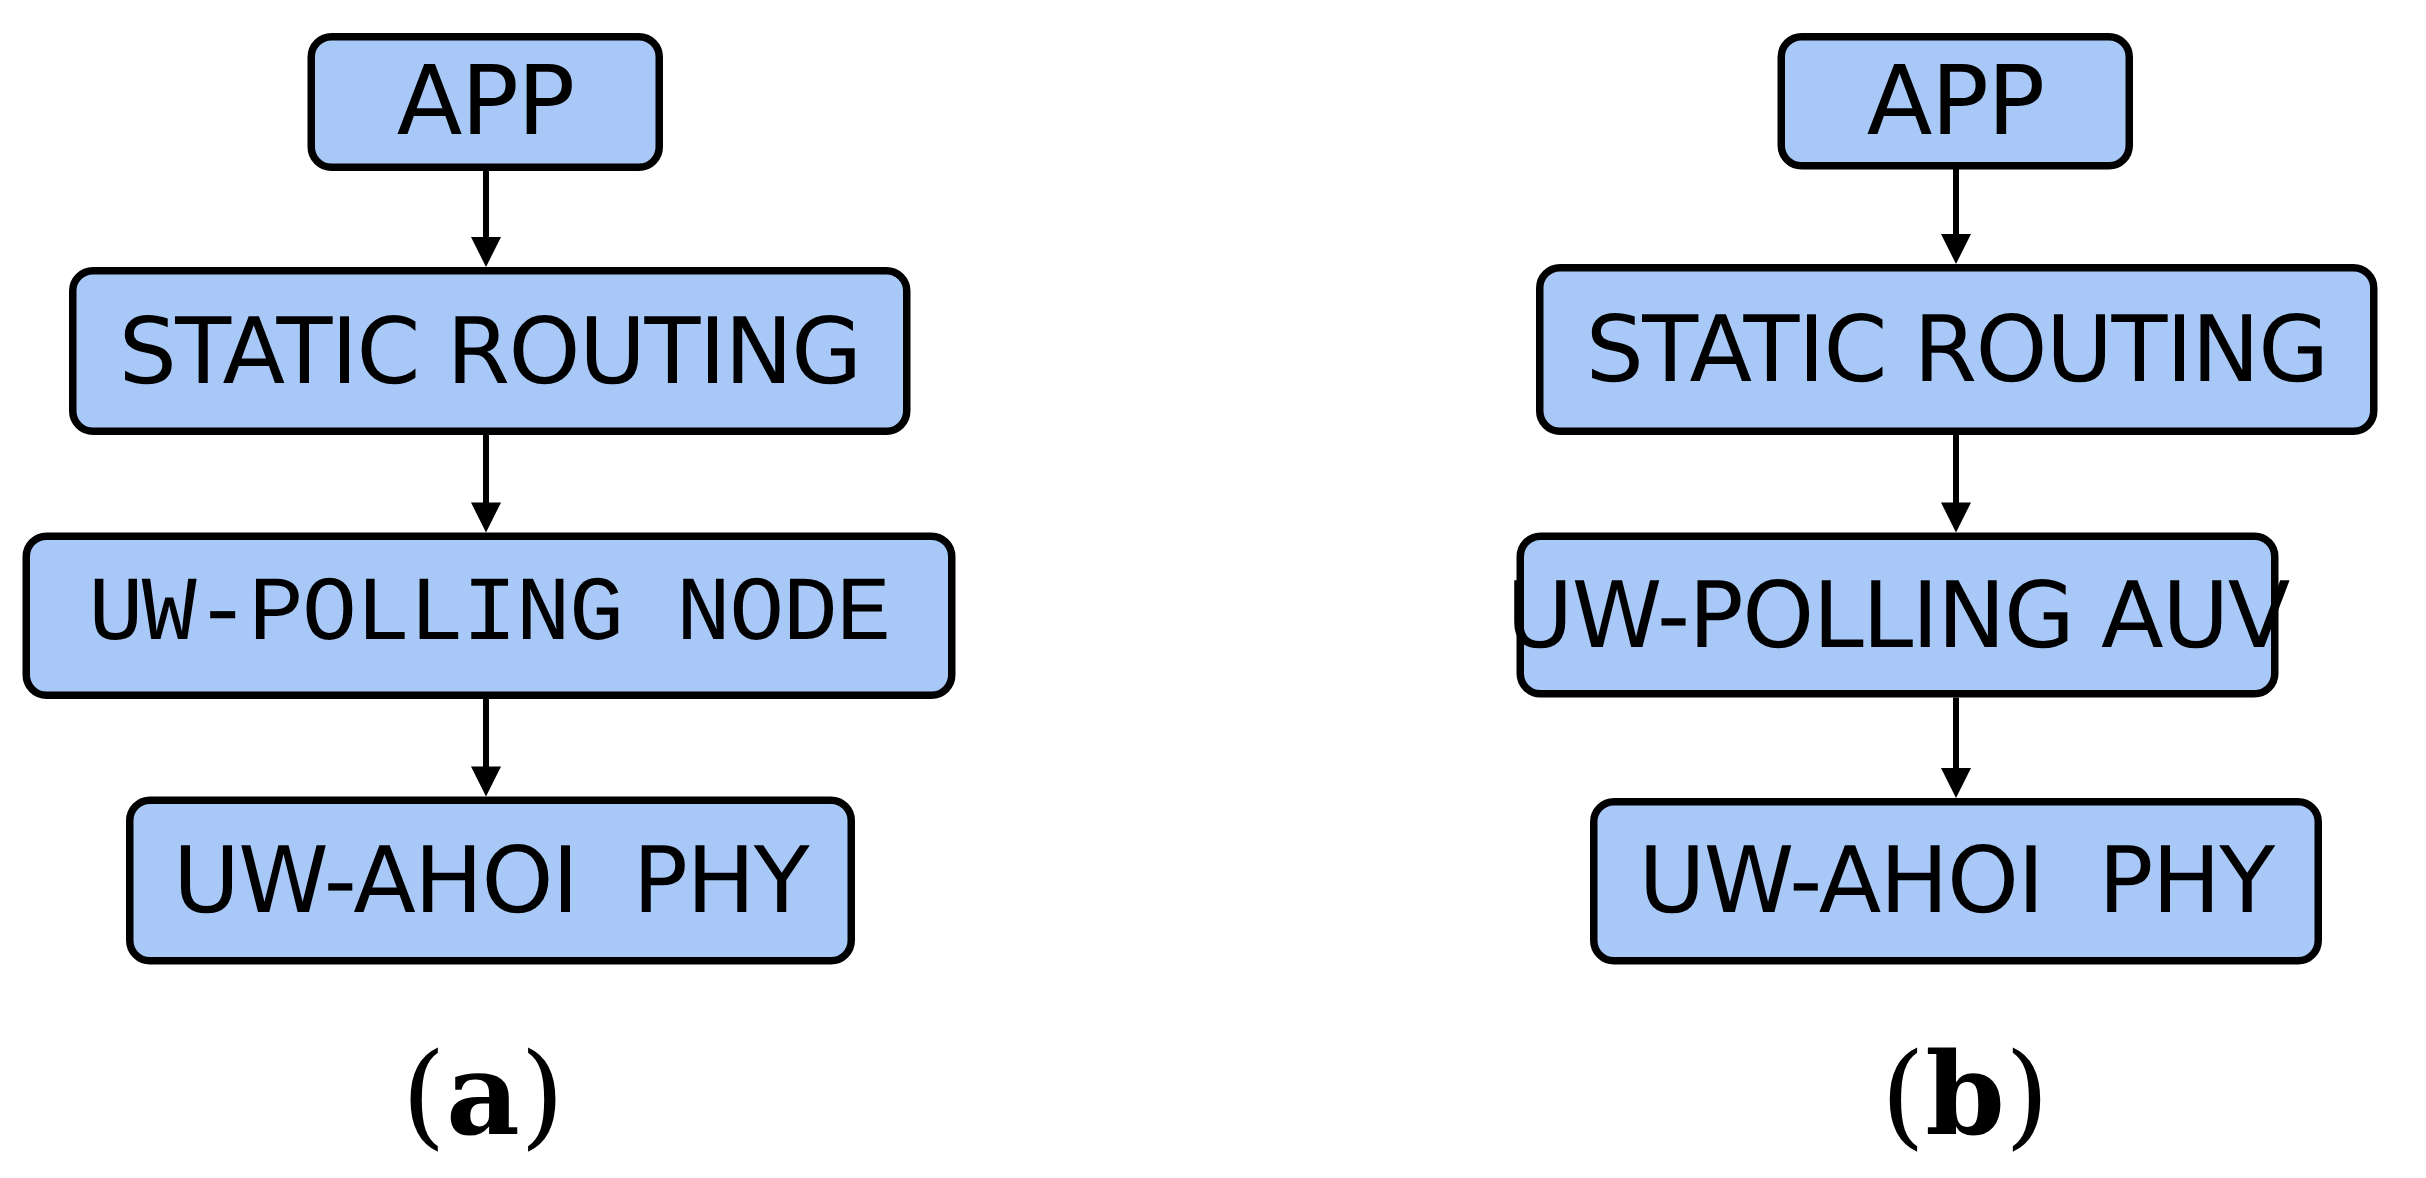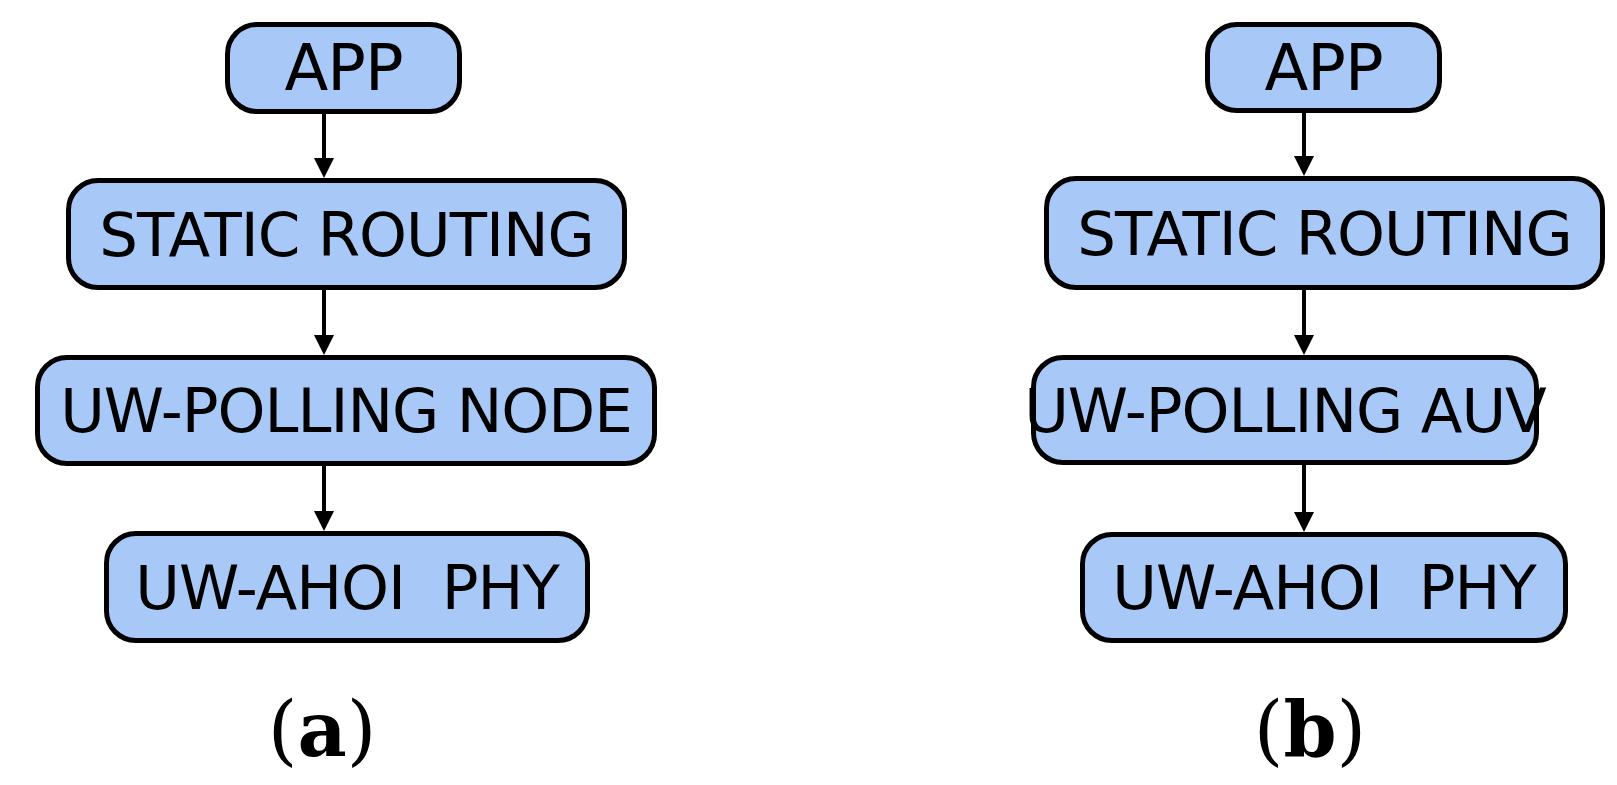--- a/index.html
+++ b/index.html
@@ -8,28 +8,27 @@
     width:1617px;height:785px;
     background:#ffffff;
     font-family:"DejaVu Sans","Liberation Sans",sans-serif;
     overflow:hidden;
   }
   .stack-box{
     position:absolute;
     box-sizing:border-box;
     background:var(--box-fill,#a8c8f7);
     border:5px solid var(--box-border,#000);
-    border-radius:32px;
+    border-radius:16px;
     display:flex;align-items:center;justify-content:center;
     font-size:61px;
     line-height:1;
     color:#000;
     white-space:pre;
     letter-spacing:-1px;
-    margin-left:20px;
   }
   .arrow-line{
     position:absolute;
     width:4px;
     background:var(--box-border,#000);
   }
   .arrow-head{
     position:absolute;
     width:0;height:0;
     border-left:10px solid transparent;
@@ -56,21 +55,21 @@
     <div class="stack-box" style="left:205px;top:22px;width:237px;height:92px;font-size:64px;">APP</div>
 
     <div class="arrow-line" style="left:322px;top:112px;height:48px;"></div>
     <div class="arrow-head" style="left:314px;top:158px;"></div>
 
     <div class="stack-box" style="left:46px;top:178px;width:561px;height:112px;">STATIC ROUTING</div>
 
     <div class="arrow-line" style="left:322px;top:290px;height:47px;"></div>
     <div class="arrow-head" style="left:314px;top:335px;"></div>
 
-    <div class="stack-box" style="left:15px;top:355px;width:622px;height:111px;">UW-POLLING NODE</div>
+    <div class="stack-box" style="left:15px;top:355px;width:622px;height:111px;font-family:Liberation Mono, monospace;">UW-POLLING NODE</div>
 
     <div class="arrow-line" style="left:322px;top:466px;height:47px;"></div>
     <div class="arrow-head" style="left:314px;top:511px;"></div>
 
     <div class="stack-box" style="left:84px;top:531px;width:486px;height:112px;">UW-AHOI  PHY</div>
 
     <div class="caption" style="left:172px;top:692px;">
       <span>(</span><span class="letter">a</span><span>)</span>
     </div>
   </div>

